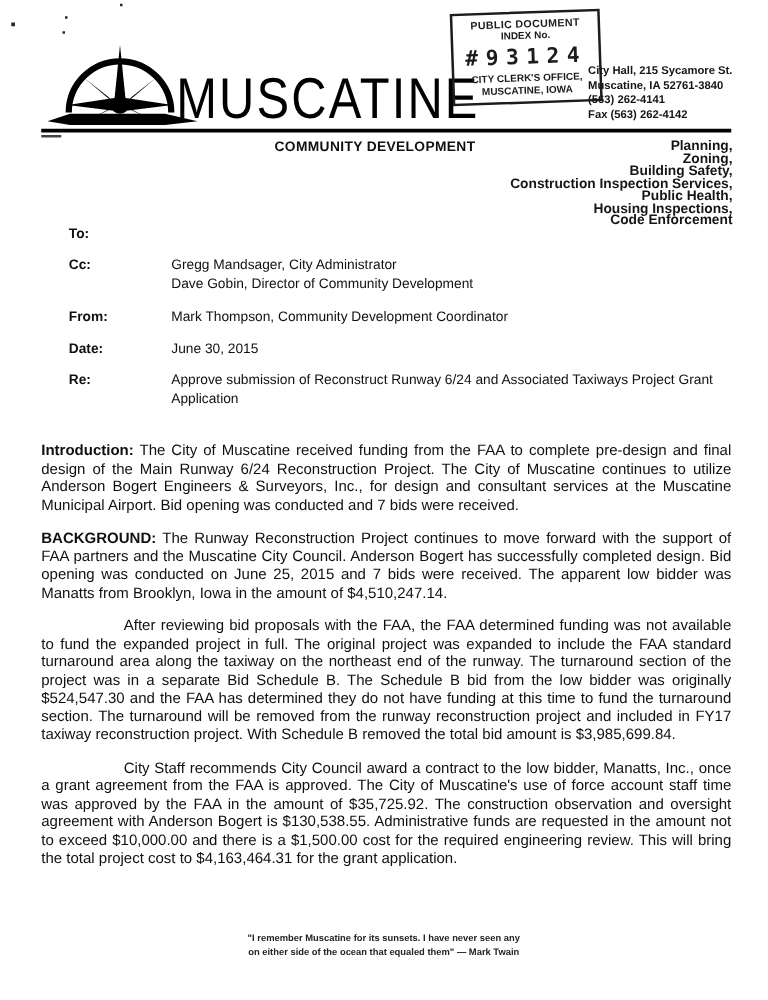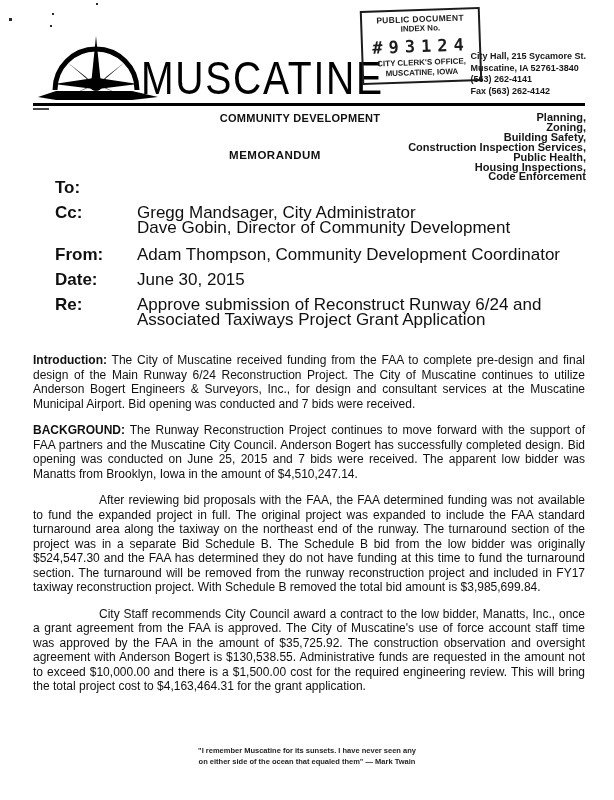--- a/index.html
+++ b/index.html
@@ -47,21 +47,21 @@
   .services {
     position:absolute; right:28px; top:113px; text-align:right;
     font-size:11px; font-weight:bold; line-height:9.9px; color:#151515;
   }
   .memo-title {
     position:absolute; left:0; top:149px; width:550px; text-align:center;
     font-size:11.5px; font-weight:bold; letter-spacing:0.5px;
   }
 
   
-  .fields { position:absolute; left:55px; top:180px; width:530px; font-size:17px; line-height:15px; }
+  .fields { position:absolute; left:55px; top:180px; width:530px; font-size:11px; line-height:15px; }
   .frow { display:flex; margin-bottom:10px; }
   .frow.tall { margin-bottom:12px; }
   .flabel { width:82px; flex:none; font-weight:bold; }
   .fvalue { flex:1; }
 
   
   .body-text {
     position:absolute; left:33px; top:353px; width:552px;
     font-size:12px; line-height:14.5px; text-align:justify; color:#101010;
   }
@@ -123,36 +123,35 @@
   <div class="services">
     <div>Planning,</div>
     <div>Zoning,</div>
     <div>Building Safety,</div>
     <div>Construction Inspection Services,</div>
     <div>Public Health,</div>
     <div>Housing Inspections,</div>
     <div>Code Enforcement</div>
   </div>
 
-  <div class="memo-title">MEMORANDUM</div>
 
   <div class="fields">
     <div class="frow">
       <div class="flabel">To:</div>
     </div>
     <div class="frow tall">
       <div class="flabel">Cc:</div>
       <div class="fvalue">
         <div>Gregg Mandsager, City Administrator</div>
         <div>Dave Gobin, Director of Community Development</div>
       </div>
     </div>
     <div class="frow">
       <div class="flabel">From:</div>
-      <div class="fvalue">Adam Thompson, Community Development Coordinator</div>
+      <div class="fvalue">Mark Thompson, Community Development Coordinator</div>
     </div>
     <div class="frow">
       <div class="flabel">Date:</div>
       <div class="fvalue">June 30, 2015</div>
     </div>
     <div class="frow">
       <div class="flabel">Re:</div>
       <div class="fvalue">Approve submission of Reconstruct Runway 6/24 and Associated Taxiways Project Grant Application</div>
     </div>
   </div>

